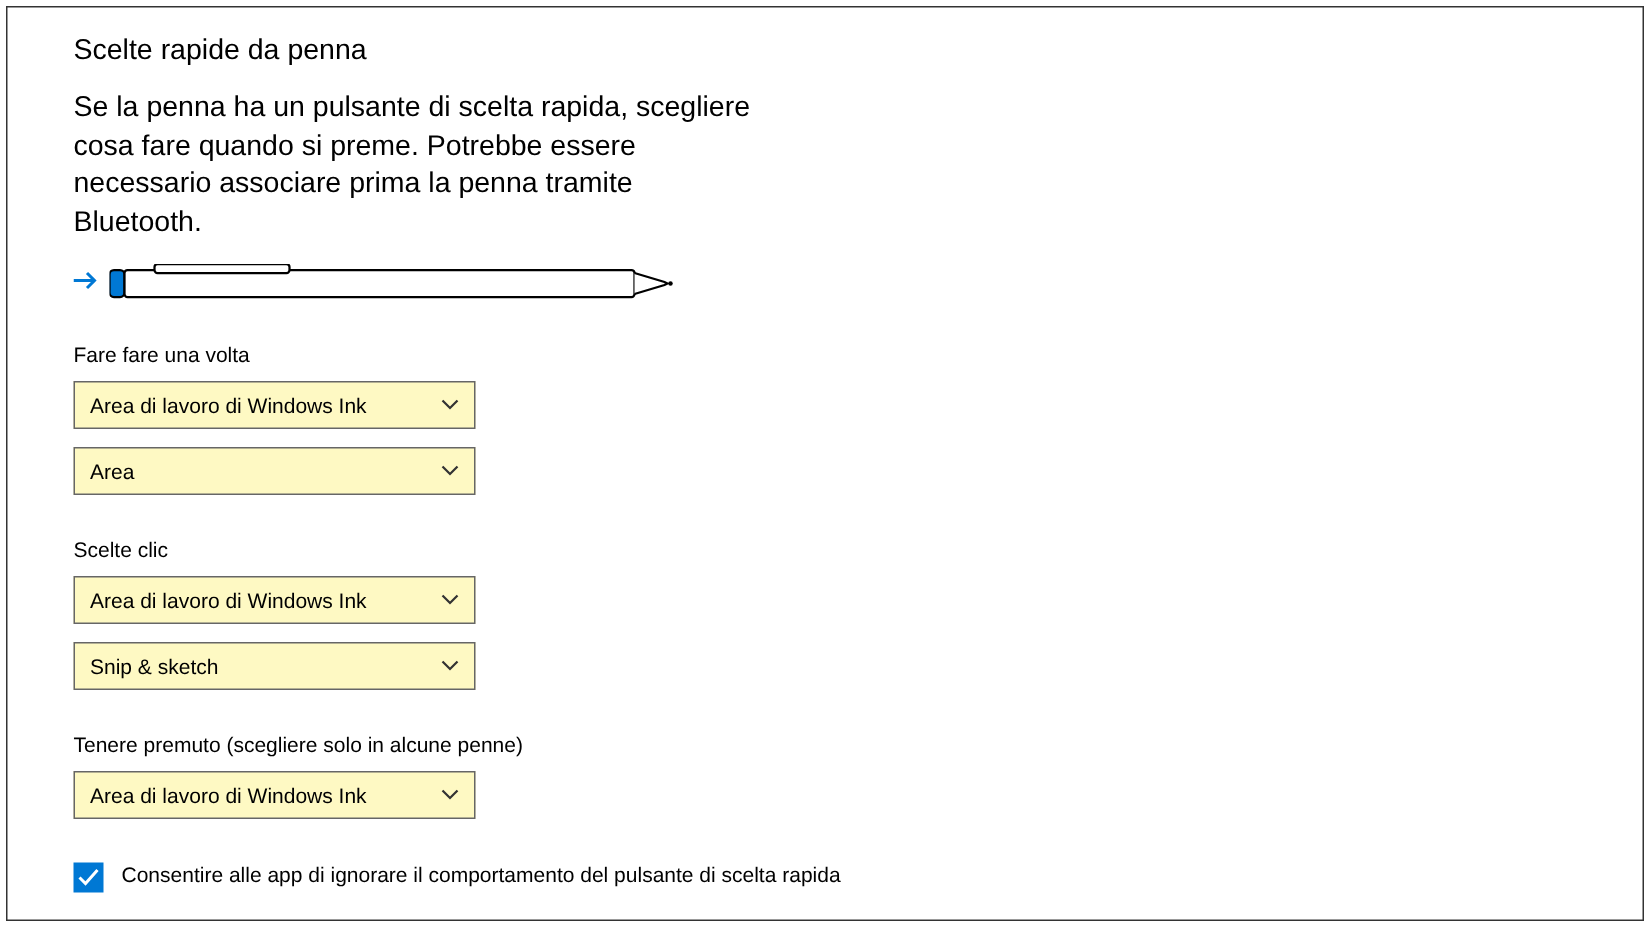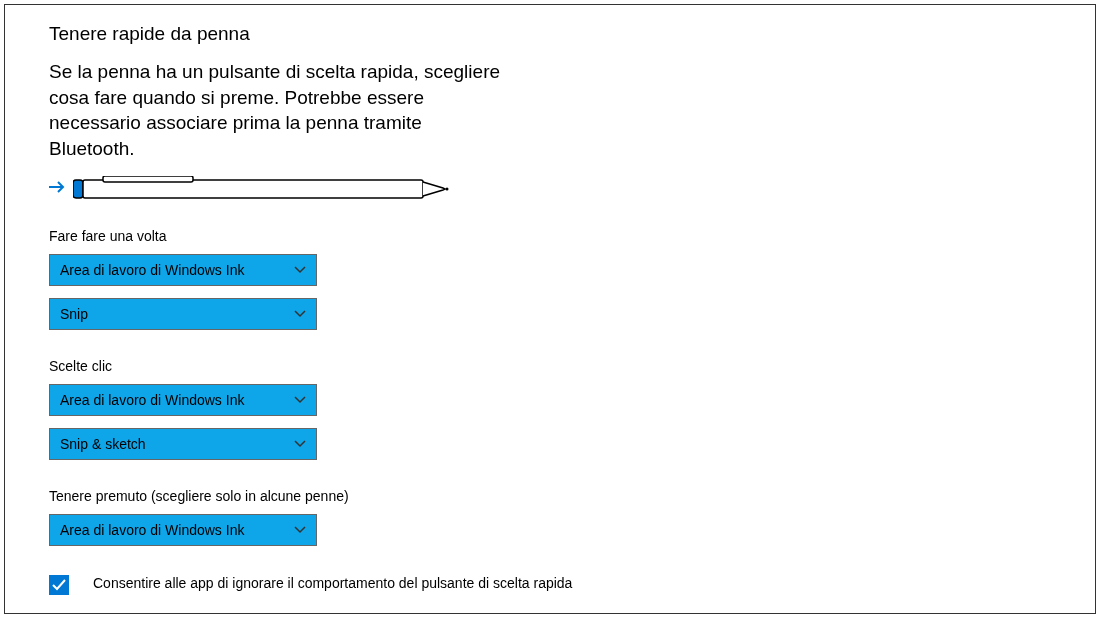--- a/index.html
+++ b/index.html
@@ -50,21 +50,21 @@
     }
     .section-label {
       font-size: 14px;
       color: #000;
       margin-bottom: 10px;
     }
     .select {
       width: 268px;
       height: 32px;
       border: 1px solid #666;
-      background: #0ea5e9;
+      background: #fef9c3;
       display: flex;
       align-items: center;
       justify-content: space-between;
       padding: 13px 10px;
       font-size: 14px;
       color: #000;
       cursor: pointer;
       margin-bottom: 12px;
     }
     .select:last-of-type {
@@ -76,21 +76,21 @@
       display: flex;
       align-items: center;
       justify-content: center;
     }
     .section {
       margin-bottom: 28px;
     }
     .checkbox-row {
       display: flex;
       align-items: flex-start;
-      gap: 24px;
+      gap: 12px;
       margin-bottom: 24px;
     }
     .checkbox {
       width: 20px;
       height: 20px;
       background: #0078d4;
       display: flex;
       align-items: center;
       justify-content: center;
       flex-shrink: 0;
@@ -101,21 +101,21 @@
       font-size: 14px;
       color: #000;
       line-height: 1.35;
       max-width: 560px;
     }
   </style>
 </head>
 <body>
 
 <div class="container">
-  <h1 class="page-title">Tenere rapide da penna</h1>
+  <h1 class="page-title">Scelte rapide da penna</h1>
   <p class="description">Se la penna ha un pulsante di scelta rapida, scegliere cosa fare quando si preme. Potrebbe essere necessario associare prima la penna tramite Bluetooth.</p>
 
   <div class="pen-diagram">
     <span class="arrow-icon">
       <svg width="18" height="14" viewBox="0 0 18 14">
         <path d="M0 7 L14 7 M9 2 L14 7 L9 12" stroke="#0078d4" stroke-width="2" fill="none"></path>
       </svg>
     </span>
     <svg class="pen-svg" width="380" height="26" viewBox="0 0 380 26">
       <rect x="0" y="4" width="10" height="18" rx="3" fill="#0078d4" stroke="#000" stroke-width="1.5"></rect>
@@ -130,21 +130,21 @@
     <div class="section-label">Fare fare una volta</div>
     <div class="select">
       <span>Area di lavoro di Windows Ink</span>
       <span class="chevron">
         <svg width="12" height="8" viewBox="0 0 12 8">
             <path d="M1 1 L6 6 L11 1" stroke="#333" stroke-width="1.5" fill="none"></path>
           </svg>
       </span>
     </div>
     <div class="select">
-      <span>Snip</span>
+      <span>Area</span>
       <span class="chevron">
         <svg width="12" height="8" viewBox="0 0 12 8">
             <path d="M1 1 L6 6 L11 1" stroke="#333" stroke-width="1.5" fill="none"></path>
           </svg>
       </span>
     </div>
   </div>
 
   <div class="section">
     <div class="section-label">Scelte clic</div>

